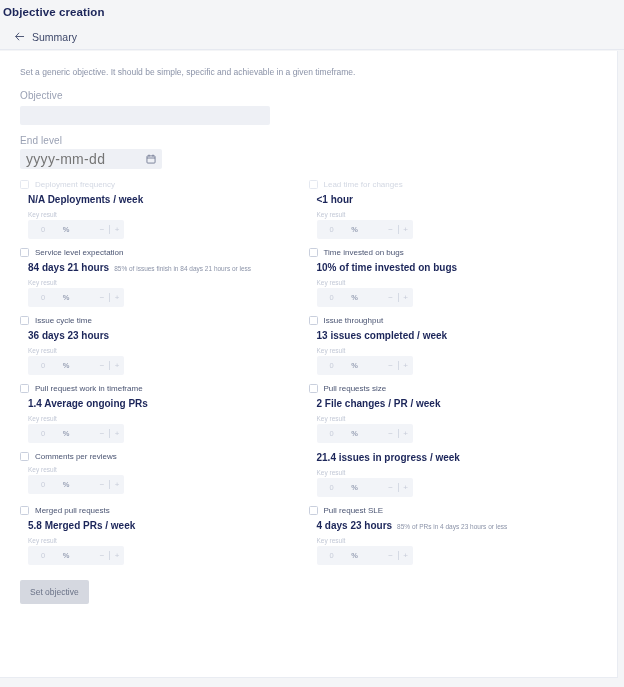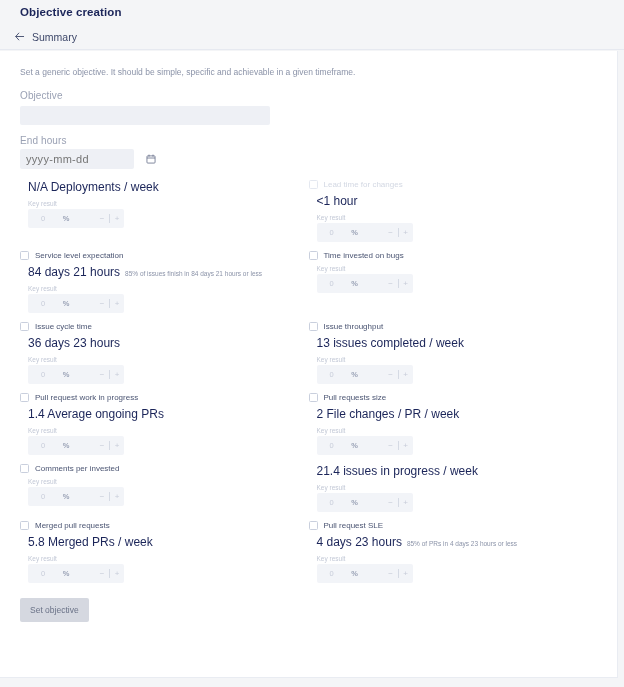--- a/index.html
+++ b/index.html
@@ -8,21 +8,21 @@
     width: 624px; height: 687px;
     background: #f4f5f7;
     font-family: "Liberation Sans", sans-serif;
     -webkit-font-smoothing: antialiased;
   }
   .page { width: 624px; height: 687px; position: relative; overflow: hidden; background: #f4f5f7; }
 
   
   .topbar {
     height: 24px;
-    padding: 0 20px;
+    padding: 0 3px;
     display: flex; align-items: center;
     background: #f4f5f7;
   }
   .topbar-title {
     font-size: 11.5px; font-weight: bold; color: #1b2559; letter-spacing: .1px;
   }
   .subbar {
     height: 26px;
     padding: 0 14px;
     display: flex; align-items: center;
@@ -51,23 +51,23 @@
   .field-label { font-size: 10px; color: #9aa1b4; margin-bottom: 3px; letter-spacing: .1px; }
   .text-input {
     width: 250px; height: 19px;
     background: #eef0f5; border: none; border-radius: 2px;
     font-size: 9px; color: #3d4769; padding: 0 6px;
     font-family: "Liberation Sans", sans-serif;
   }
   .text-input::placeholder { color: #b6bccc; }
   .date-wrap { position: relative; width: 142px; margin-bottom: 11px; }
   .date-input {
-    width: 114px; height: 20px;
+    width: 142px; height: 20px;
     background: #eef0f5; border: none; border-radius: 2px;
-    font-size: 11px; color: #a8afc0; padding: 0 22px 0 6px;
+    font-size: 14px; color: #a8afc0; padding: 0 22px 0 6px;
     letter-spacing: .3px;
     font-family: "Liberation Sans", sans-serif;
   }
   .cal-icon {
     position: absolute; right: 6px; top: 5px;
     width: 10px; height: 10px; color: #5b6480;
   }
   .objective-block { margin-bottom: 10px; }
 
   
@@ -75,21 +75,21 @@
   .metric { padding: 0 0 9px 0; }
   .metric-head { display: flex; align-items: center; gap: 6px; margin-bottom: 5px; }
   .cbx {
     width: 9px; height: 9px; flex: 0 0 9px;
     border: 1px solid #c9cfdd; border-radius: 1.5px; background: #fff;
   }
   .metric.disabled .cbx { border-color: #e4e8f0; }
   .cbx-label { font-size: 8px; color: #4a5472; }
   .metric.disabled .cbx-label { color: #d3d8e3; }
   .metric-value-row { display: flex; align-items: baseline; gap: 5px; padding-left: 8px; margin-bottom: 6px; }
-  .metric-value { font-size: 12px; font-weight: normal; color: #1b2559; white-space: nowrap; }
+  .metric-value { font-size: 10px; font-weight: bold; color: #1b2559; white-space: nowrap; }
   .metric-note { font-size: 6.5px; color: #8b93a8; white-space: nowrap; }
   .kr-label { font-size: 6.5px; color: #c2c8d6; padding-left: 8px; margin-bottom: 2px; }
 
   .stepper {
     margin-left: 8px;
     width: 96px; height: 19px;
     background: #f2f4f8; border-radius: 2px;
     display: flex; align-items: center;
   }
   .kr-num {
@@ -139,33 +139,37 @@
     <div class="card-inner">
 
       <p class="sec-sub">Set a generic objective. It should be simple, specific and achievable in a given timeframe.</p>
 
       <div class="objective-block">
         <div class="field-label">Objective</div>
         <input class="text-input" type="text" placeholder="" style="">
       </div>
 
       <div>
-        <div class="field-label">End hours</div>
+        <div class="field-label">End level</div>
         <div class="date-wrap">
           <input class="date-input" type="text" placeholder="yyyy-mm-dd" style="">
           <svg class="cal-icon" viewBox="0 0 16 16">
             <rect x="1.5" y="3" width="13" height="11.5" rx="1.3" fill="none" stroke="currentColor" stroke-width="1.2"></rect>
             <path d="M1.5 6.4 H14.5" stroke="currentColor" stroke-width="1.2"></path>
             <path d="M4.8 1.6 V3.6 M11.2 1.6 V3.6" stroke="currentColor" stroke-width="1.2" stroke-linecap="round"></path>
           </svg>
         </div>
       </div>
 
       <div class="grid" id="metrics-grid">
   <div class="metric disabled">
+    <div class="metric-head">
+      <span class="cbx"></span>
+      <span class="cbx-label">Deployment frequency</span>
+    </div>
     <div class="metric-value-row">
       <span class="metric-value">N/A Deployments / week</span>
       <span class="metric-note"></span>
     </div>
     <div class="kr-label">Key result</div>
     <div class="stepper">
       <input class="kr-num" type="text" value="0" style="">
       <span class="kr-pct">%</span>
       <span class="kr-spacer"></span>
       <span class="kr-minus">−</span>
@@ -212,20 +216,24 @@
       <span class="kr-div"></span>
       <span class="kr-plus">+</span>
     </div>
   </div>
 
   <div class="metric">
     <div class="metric-head">
       <span class="cbx"></span>
       <span class="cbx-label">Time invested on bugs</span>
     </div>
+    <div class="metric-value-row">
+      <span class="metric-value">10% of time invested on bugs</span>
+      <span class="metric-note"></span>
+    </div>
     <div class="kr-label">Key result</div>
     <div class="stepper">
       <input class="kr-num" type="text" value="0" style="">
       <span class="kr-pct">%</span>
       <span class="kr-spacer"></span>
       <span class="kr-minus">−</span>
       <span class="kr-div"></span>
       <span class="kr-plus">+</span>
     </div>
   </div>
@@ -266,21 +274,21 @@
       <span class="kr-spacer"></span>
       <span class="kr-minus">−</span>
       <span class="kr-div"></span>
       <span class="kr-plus">+</span>
     </div>
   </div>
 
   <div class="metric">
     <div class="metric-head">
       <span class="cbx"></span>
-      <span class="cbx-label">Pull request work in progress</span>
+      <span class="cbx-label">Pull request work in timeframe</span>
     </div>
     <div class="metric-value-row">
       <span class="metric-value">1.4 Average ongoing PRs</span>
       <span class="metric-note"></span>
     </div>
     <div class="kr-label">Key result</div>
     <div class="stepper">
       <input class="kr-num" type="text" value="0" style="">
       <span class="kr-pct">%</span>
       <span class="kr-spacer"></span>
@@ -306,21 +314,21 @@
       <span class="kr-spacer"></span>
       <span class="kr-minus">−</span>
       <span class="kr-div"></span>
       <span class="kr-plus">+</span>
     </div>
   </div>
 
   <div class="metric">
     <div class="metric-head">
       <span class="cbx"></span>
-      <span class="cbx-label">Comments per invested</span>
+      <span class="cbx-label">Comments per reviews</span>
     </div>
     <div class="kr-label">Key result</div>
     <div class="stepper">
       <input class="kr-num" type="text" value="0" style="">
       <span class="kr-pct">%</span>
       <span class="kr-spacer"></span>
       <span class="kr-minus">−</span>
       <span class="kr-div"></span>
       <span class="kr-plus">+</span>
     </div>

